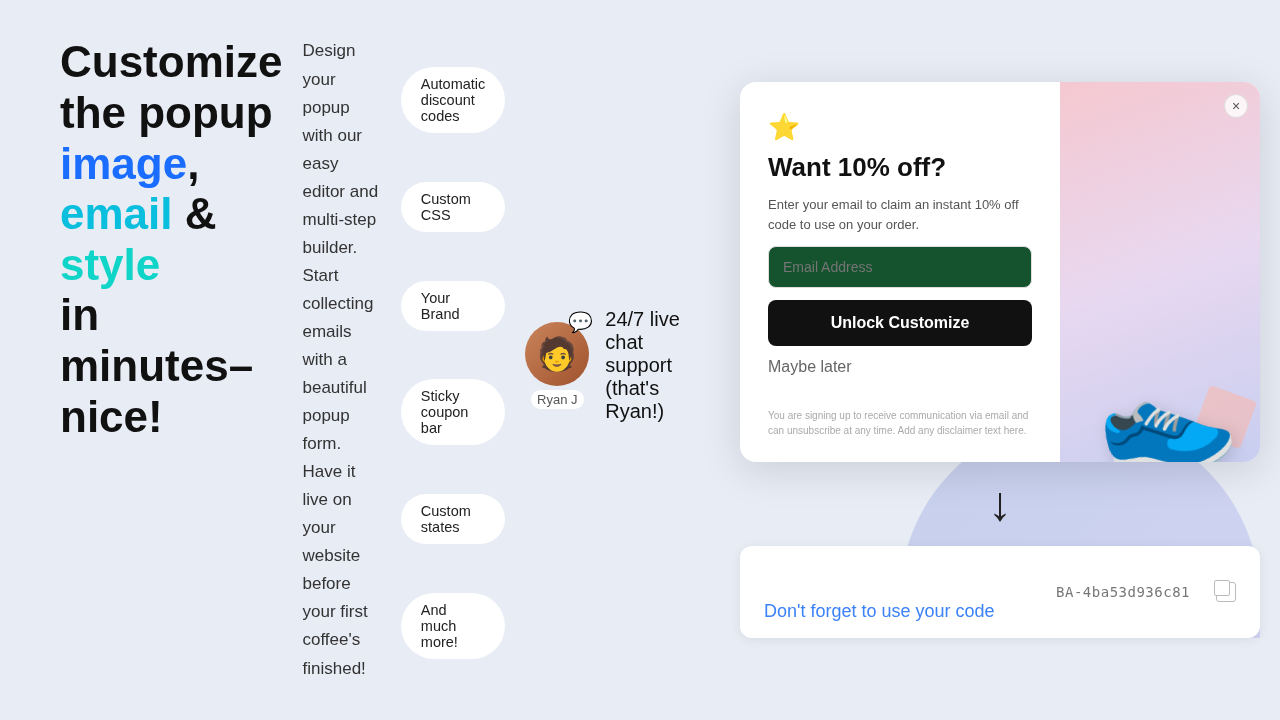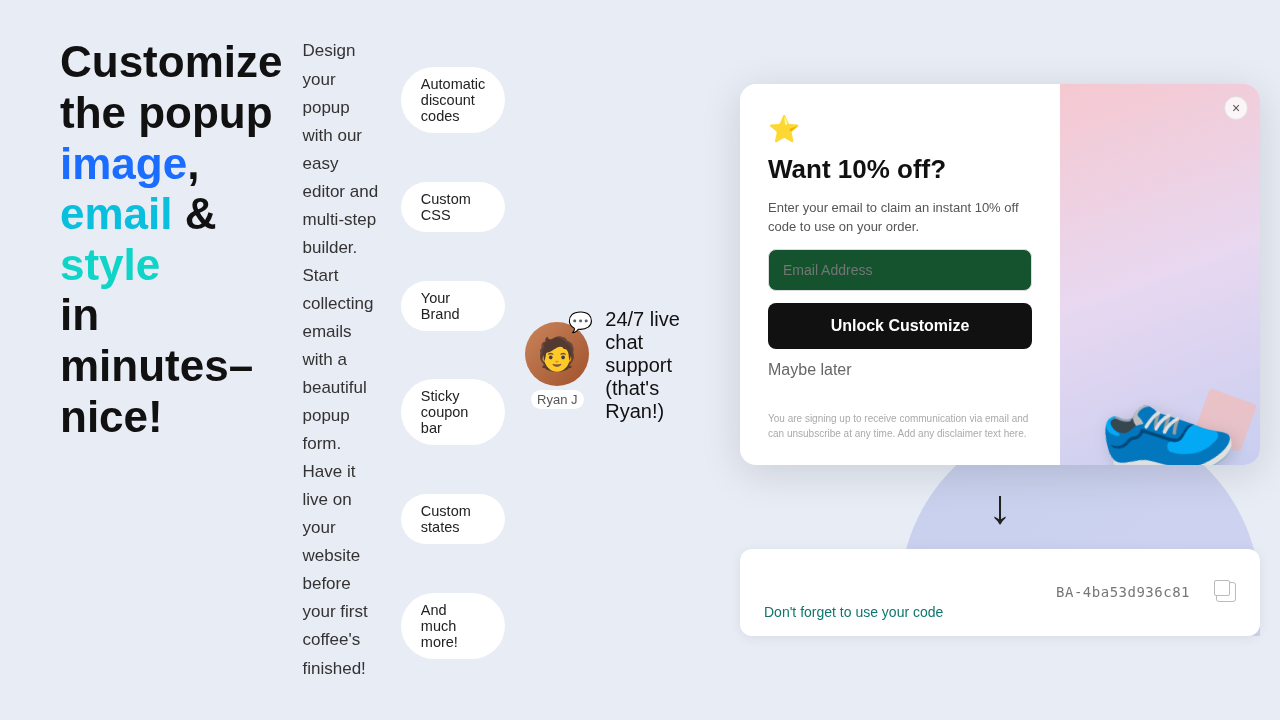--- a/index.html
+++ b/index.html
@@ -263,22 +263,22 @@
       background: #fff;
       border-radius: 12px;
       padding: 16px 24px;
       display: flex;
       align-items: center;
       justify-content: space-between;
       box-shadow: 0 2px 12px rgba(0,0,0,0.07);
     }
 
     .coupon-label {
-      font-size: 14px;
-      color: #0f766e;
+      font-size: 18px;
+      color: #3b82f6;
       font-weight: 400;
       margin-top: 39px;
     }
 
     .coupon-right {
       display: flex;
       align-items: center;
       gap: 26px;
     }
 

